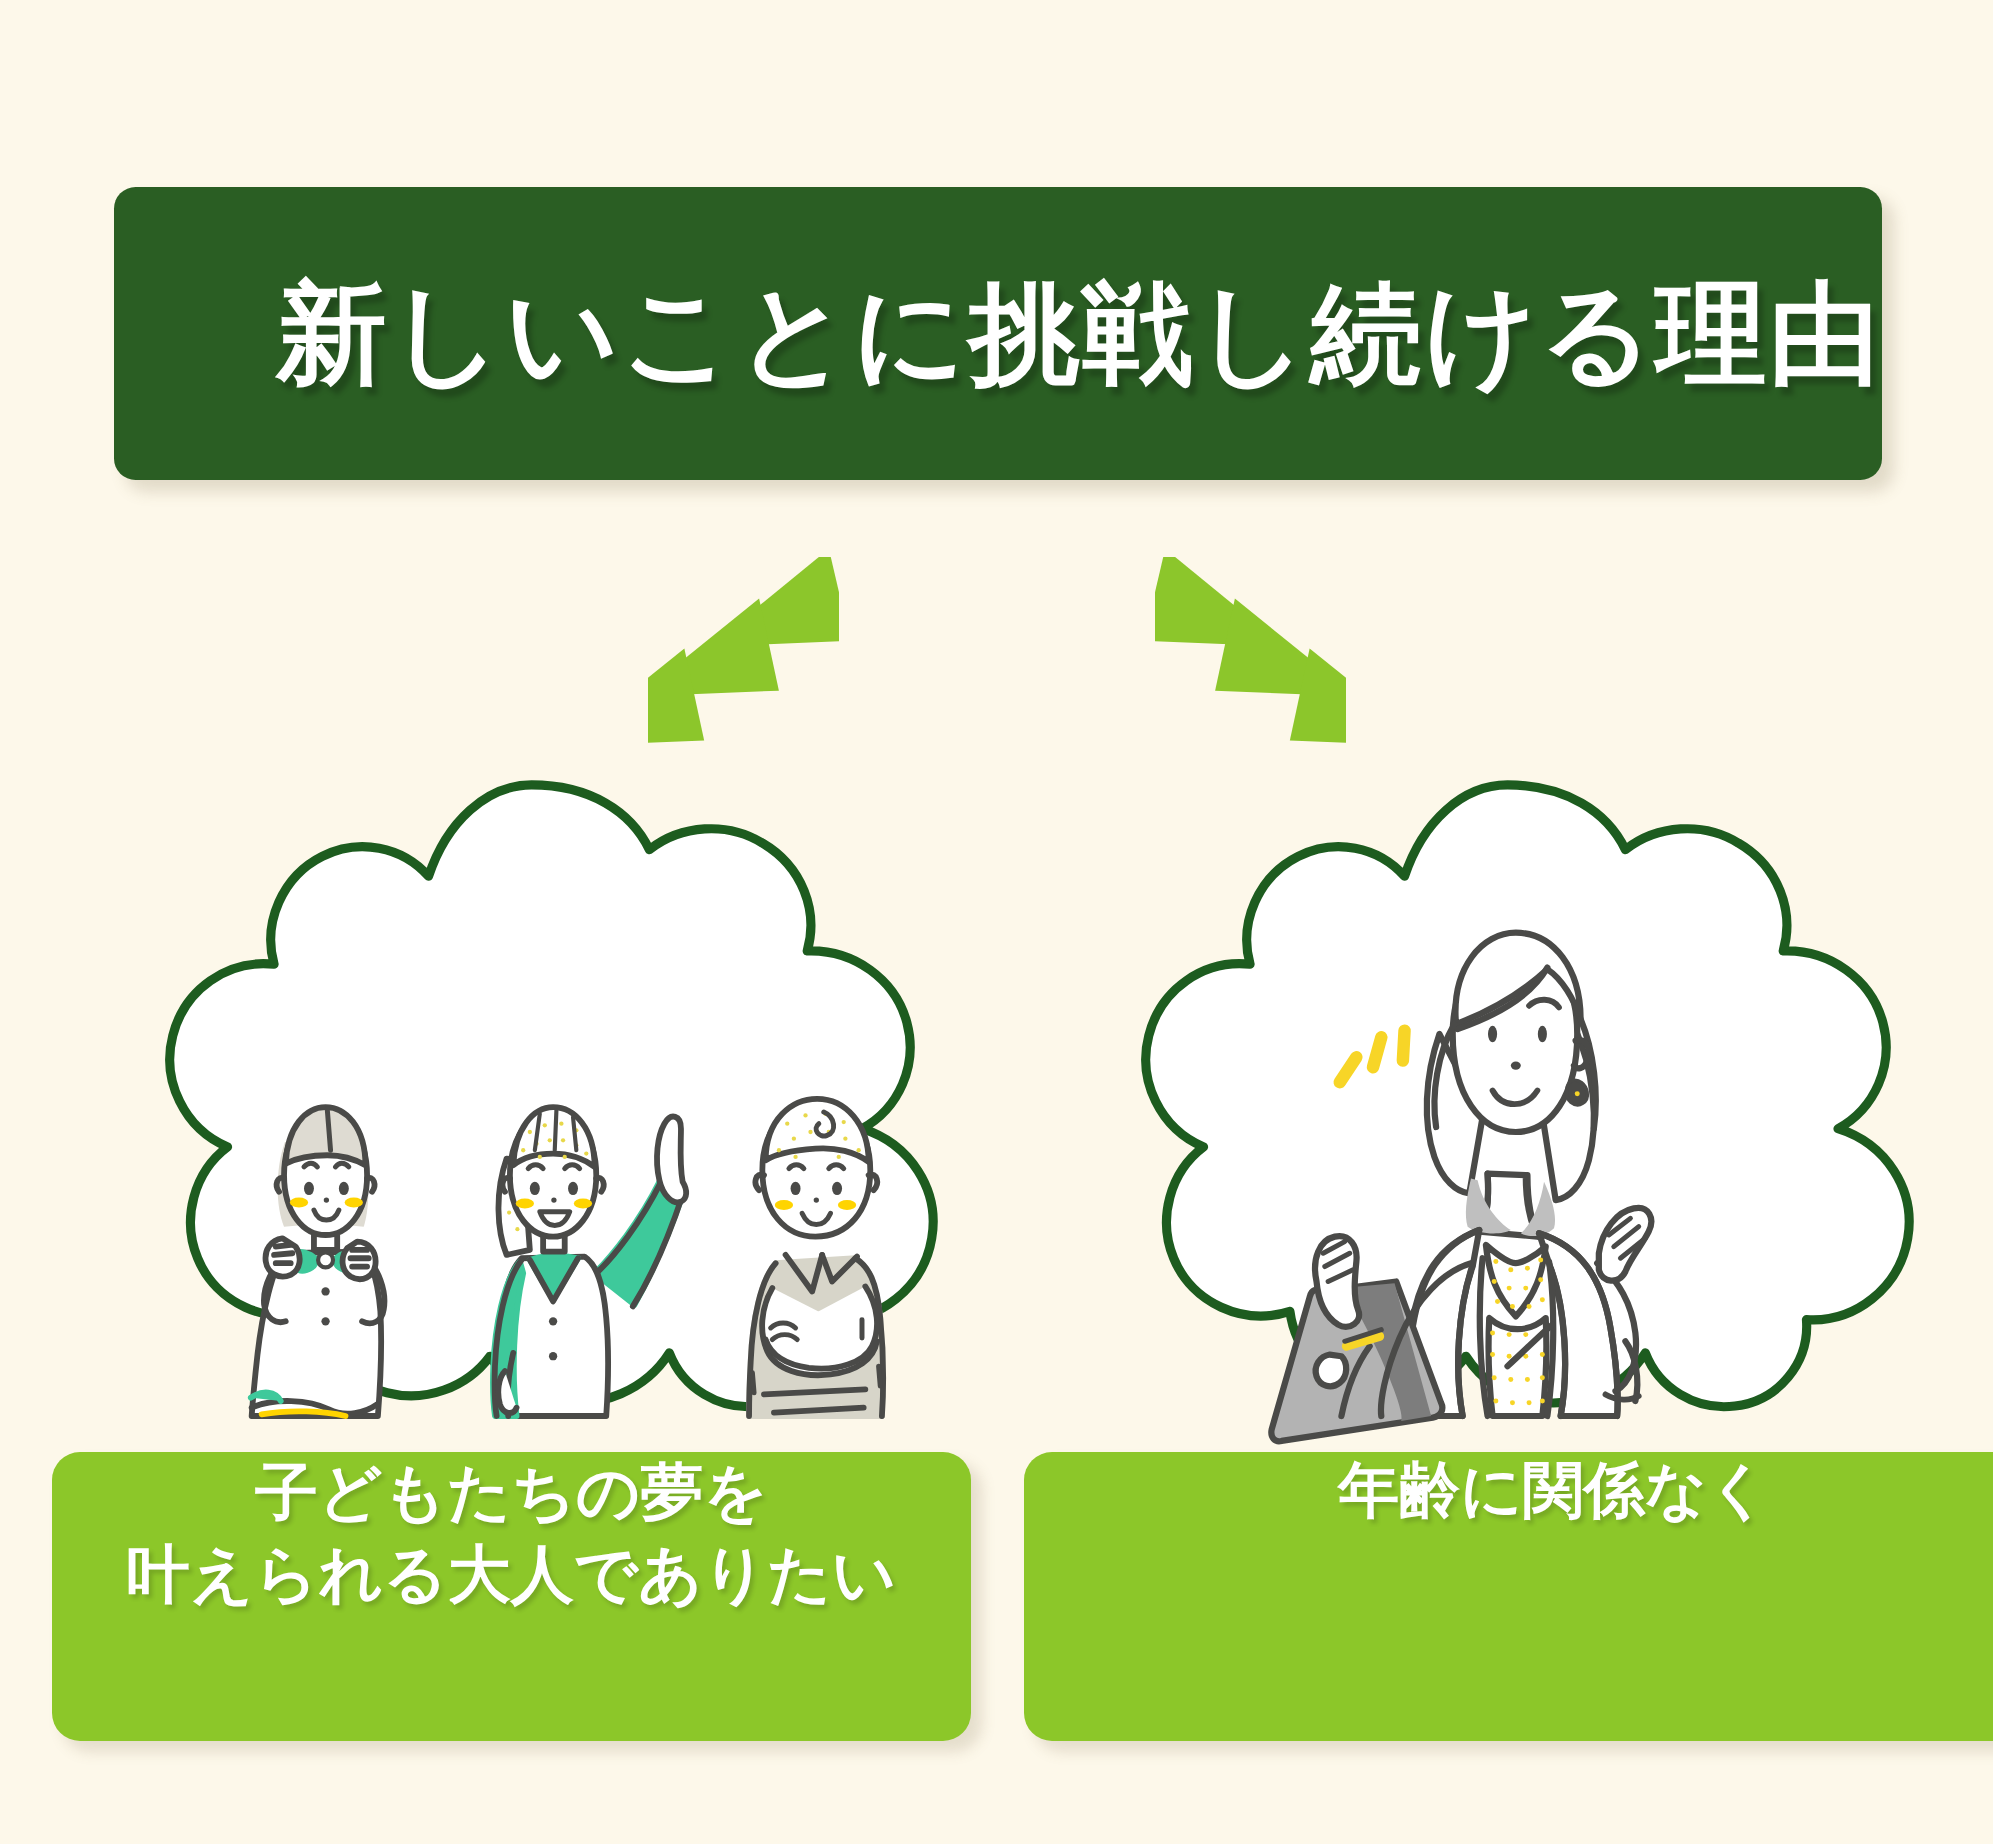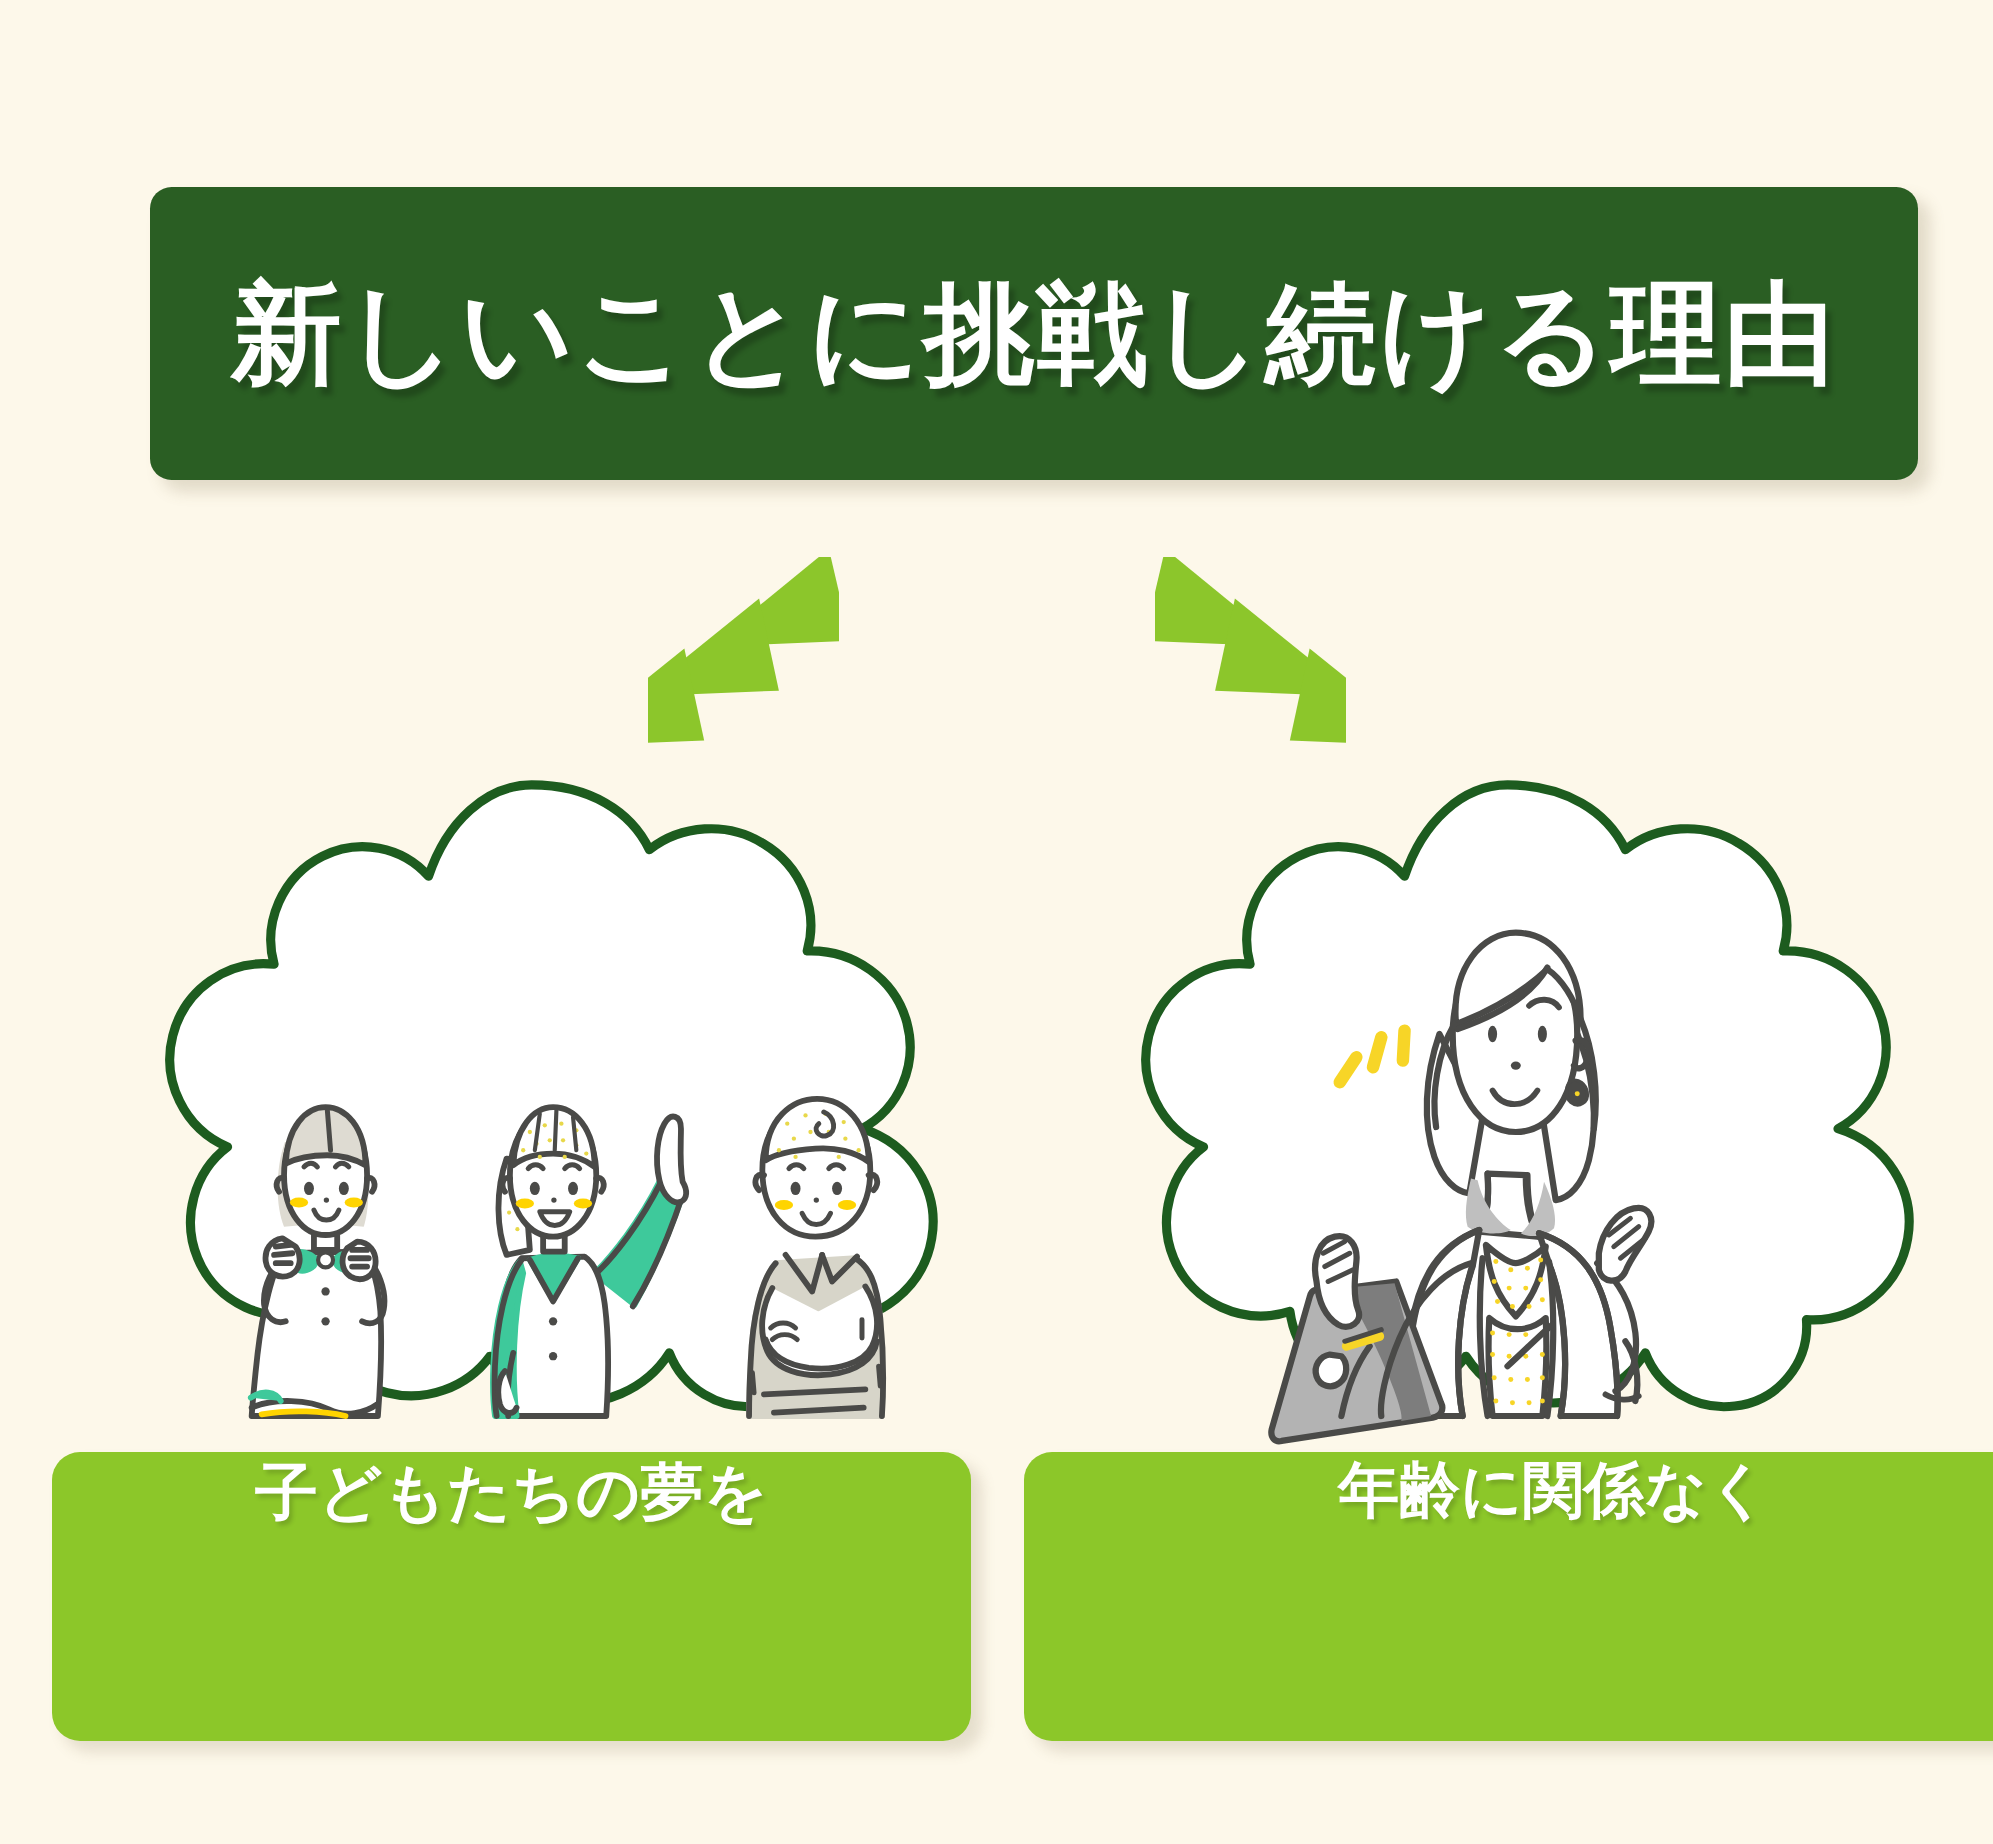--- a/index.html
+++ b/index.html
@@ -13,21 +13,21 @@
   #stage{position:absolute;inset:0;width:1994px;height:1844px;}
 
   
   .title-banner{
     position:absolute;
     left:114px;top:187px;
     width:1768px;height:293px;
     background:#2a5e23;
     border-radius:21.6px;
     box-shadow:11.6px 11.6px 15px rgba(120,105,70,.20);
-    display:flex;align-items:center;justify-content:center;margin-left:36px;
+    display:flex;align-items:center;justify-content:flex-end;
   }
   .title-text{
     color:#ffffff;
     font-size:111px;
     font-weight:bold;
     letter-spacing:.02em;
     line-height:1;
     text-shadow:5.8px 7.5px 5px rgba(0,0,0,.22);
     white-space:nowrap;
   }
@@ -433,20 +433,21 @@
                  C 338 742 338 726 330 718 Z" fill="#ffffff"></path>
         <path d="M336 706 L 376 694" stroke="#f7d527" stroke-width="11"></path>
         <path d="M334 700 L 378 686" stroke-width="6"></path>
       </g>
     </svg>
   </div>
 
   <div class="caption-box" id="caption-left">
     <div class="caption-text">
       <div>子どもたちの夢を</div>
+      <div>叶えられる大人でありたい</div>
     </div>
   </div>
 
   <div class="caption-box" id="caption-right">
     <div class="caption-text">
       <div>年齢に関係なく</div>
     </div>
   </div>
 
 </div>

